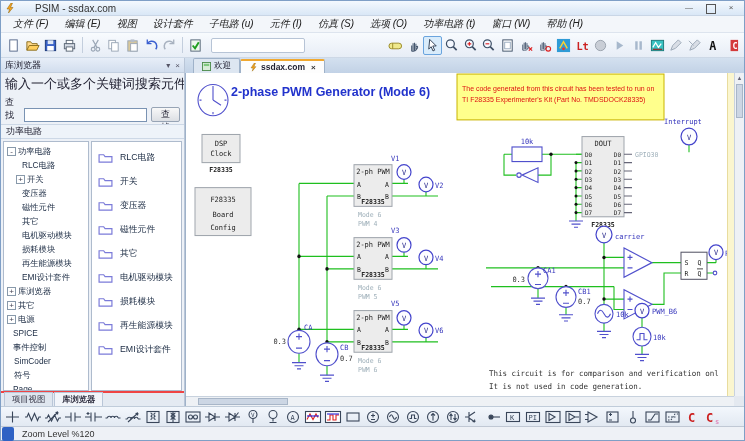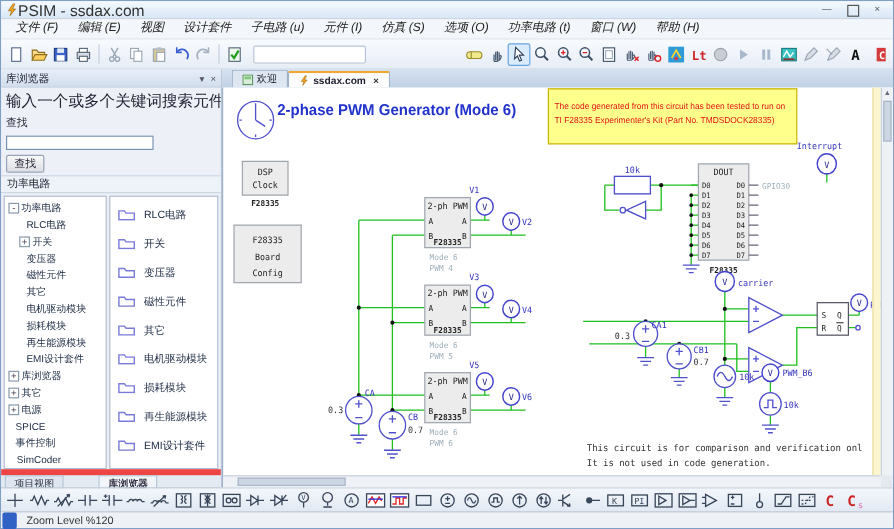--- a/index.html
+++ b/index.html
@@ -1,21 +1,21 @@
 <!DOCTYPE html>
 <html><head>
 <meta charset="utf-8">
 <style>
   * { margin:0; padding:0; box-sizing:border-box; }
   html,body { width:745px; height:441px; overflow:hidden; font-family:"Liberation Sans", sans-serif; }
   .win { width:745px; height:441px; border:1px solid #7f9fc6; background:#eef2f8; display:flex; flex-direction:column; }
 
   
   .titlebar { height:15px; background:linear-gradient(#f4f9fe,#d9e7f6); display:flex; align-items:center; padding:0 4px; border-bottom:1px solid #c9d6e6; }
-  .titlebar .ttl { font-size:13px; color:#333; margin-left:0; flex:1; }
+  .titlebar .ttl { font-size:10px; color:#333; margin-left:20px; flex:1; }
   .wbtn { width:18px; height:11px; font-size:8px; line-height:10px; text-align:center; color:#555; margin-left:3px; cursor:default; }
   .wbtn.max { position:relative; }
   .wbtn.max::before { content:""; position:absolute; left:5px; top:1px; width:8px; height:8px; border:1px solid #555; }
 
   
   .menubar { height:17px; background:#f3f6fa; border-bottom:1px solid #dde4ee; display:flex; align-items:center; padding-left:4px; }
   .mi { font-size:10px; color:#222; padding:0 8px; line-height:16px;font-style:italic; }
 
   
   .toolbar { height:25px; background:linear-gradient(#f8fbfe,#e7edf6); border-bottom:1px solid #cdd8e6; display:flex; align-items:center; padding:0 3px; }
@@ -28,36 +28,36 @@
 
   
   .main { flex:1; display:flex; min-height:0; }
 
   
   .sidepanel { width:184px; background:#edf1f7; border-right:1px solid #b9c6d8; display:flex; flex-direction:column; }
   .sphead { height:15px; background:linear-gradient(#e7eef8,#d2deee); border-bottom:1px solid #c2cfe0; display:flex; align-items:center; padding:0 4px; }
   .sphead .t { flex:1; font-size:9px; color:#223; }
   .sphead .g { font-size:8px; color:#556; margin-left:5px; }
   .sphint { font-size:13px; color:#223; padding:2px 4px 1px 4px; white-space:nowrap; overflow:hidden; }
-  .searchrow { display:flex; align-items:flex-start; padding:2px 4px; gap:4px;flex-direction:column; }
+  .searchrow { display:flex; align-items:flex-end; padding:2px 4px; gap:4px; }
   .searchrow .lbl { font-size:9px; color:#223; }
   .searchrow input { flex:1; height:14px; border:1px solid #7a93b3; font-size:9px; padding:0 2px; background:#fff; }
   .searchrow button { height:15px; font-size:9px; padding:0 6px; background:linear-gradient(#f8f8f8,#dcdfe4); border:1px solid #97a4b5; border-radius:2px; color:#223; }
   .catbar { height:15px; background:#eef3f9; border-top:1px solid #cdd8e6; border-bottom:1px solid #cdd8e6; font-size:9px; color:#223; display:flex; align-items:center; padding:0 5px; }
   .lists { flex:1; display:flex; min-height:0; padding:2px 2px 0 2px; gap:2px; }
   .treebox { width:86px; background:#fff; border:1px solid #aebbcd; overflow:hidden; padding-top:2px; }
   .trow { display:flex; align-items:center; height:14px; white-space:nowrap; overflow:hidden; }
   .tw { width:9px; height:9px; border:1px solid #8899aa; font-size:8px; line-height:7px; text-align:center; color:#445; margin-right:2px; flex:none; background:#fff; }
   .tspacer { width:6px; flex:none; }
   .trow .tl { font-size:8.3px; color:#1a2a42; }
   .folderbox { flex:1; background:#fff; border:1px solid #aebbcd; overflow:hidden; padding:4px 0 0 6px; }
   .frow { display:flex; align-items:center; height:24px; gap:7px; }
   .frow svg { width:15px; height:11px; flex:none; }
   .frow .fl { font-size:8.8px; color:#1a2a42; white-space:nowrap; }
-  .sptabs { height:15px; display:flex; align-items:flex-start; padding-left:3px; background:#e4eaf2; border-top:5px solid #ef4444;gap:28px; }
+  .sptabs { height:15px; display:flex; align-items:flex-end; padding-left:3px; background:#e4eaf2; border-top:2px solid #ef4444; }
   .sptab { font-size:8.3px; color:#334; padding:1px 7px 1px 7px; border:1px solid #b9c6d8; border-bottom:none; background:#dfe6ef; margin-right:1px; }
   .sptab.active { background:#f2f5fa; font-weight:bold; }
 
   
   .canvaswrap { flex:1; display:flex; flex-direction:column; min-width:0; background:#dfe7f1; }
   .doctabs { height:15px; background:linear-gradient(#d3e0ef,#c2d2e6); display:flex; align-items:flex-end; padding-left:8px; }
   .dtab { display:flex; align-items:center; gap:3px; font-size:8.5px; color:#223; padding:1px 8px; border:1px solid #9fb2c9; border-bottom:none; background:#dde6f1; border-radius:2px 2px 0 0; }
   .dtab svg { width:9px; height:9px; }
   .dtab.active { background:#fdfdfd; border-top:2px solid #f0a830; font-weight:bold; }
   .dtab .cls { font-size:8px; margin-left:3px; color:#333; font-weight:bold; }

